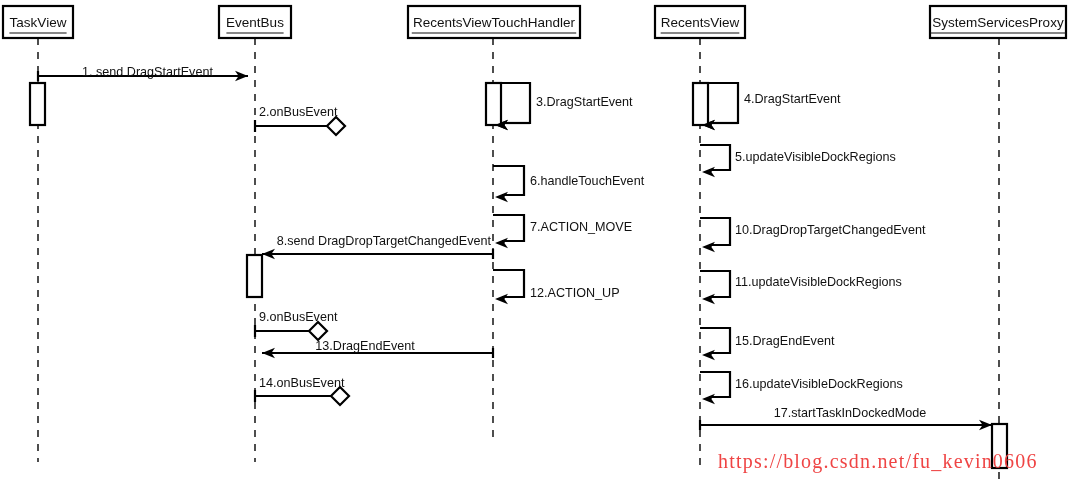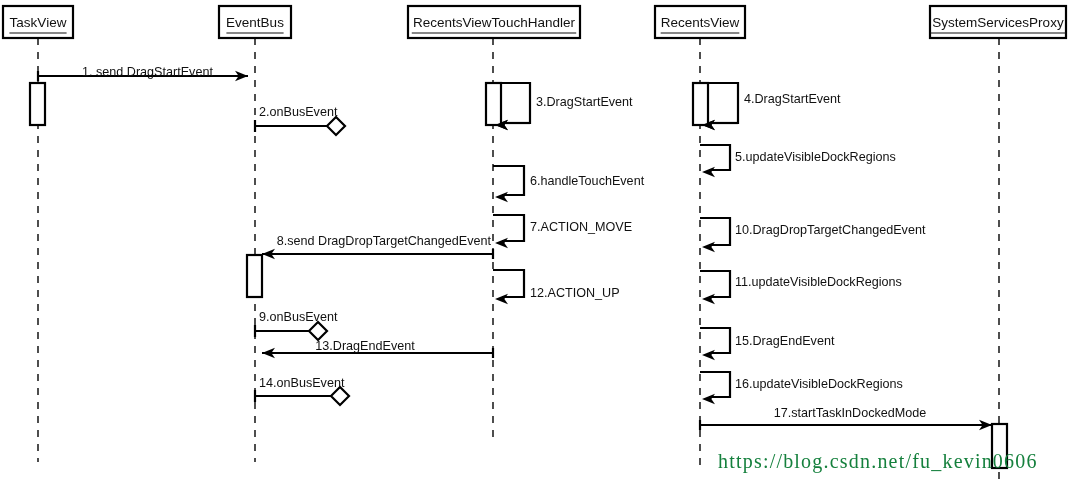--- a/index.html
+++ b/index.html
@@ -214,14 +214,14 @@
       <rect x="992" y="424" width="15" height="44" class="activation"></rect>
       <g>
         <line x1="502" y1="123" x2="530" y2="123" class="msg-line"></line>
         <polygon points="495,125 508,119.8 504.36,125 508,130.2" fill="#000000"></polygon>
       </g>
       <g>
         <line x1="709" y1="123" x2="738" y2="123" class="msg-line"></line>
         <polygon points="702,125 715,119.8 711.36,125 715,130.2" fill="#000000"></polygon>
       </g>
     </svg>
-  <div class="watermark" id="watermark" style="left: 718px; top: 450px; color: #15803d;">https://blog.csdn.net/fu_kevin0606</div>
+  <div class="watermark" id="watermark" style="left: 718px; top: 450px; color: #ef4444;">https://blog.csdn.net/fu_kevin0606</div>
 </div>
 
 </body></html>

